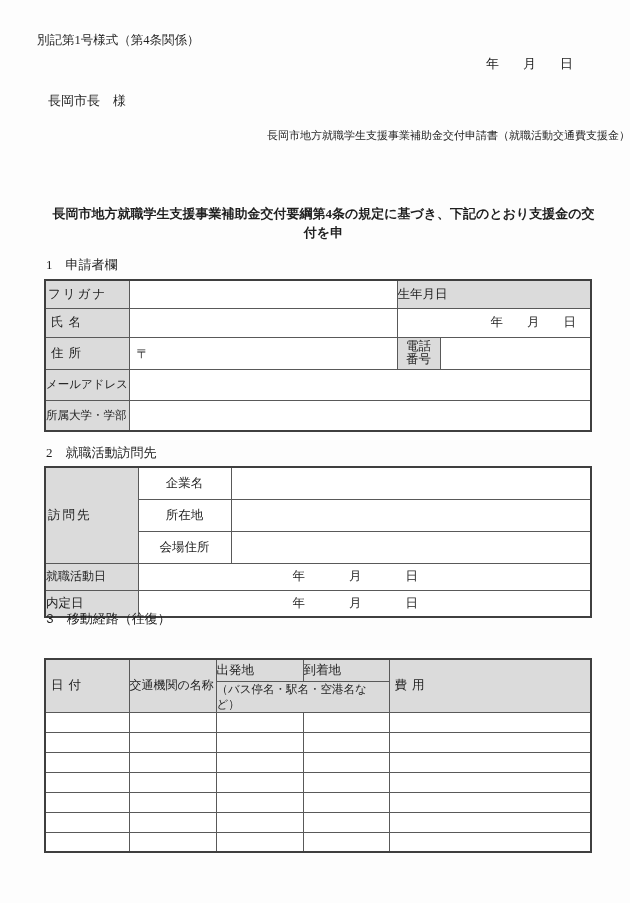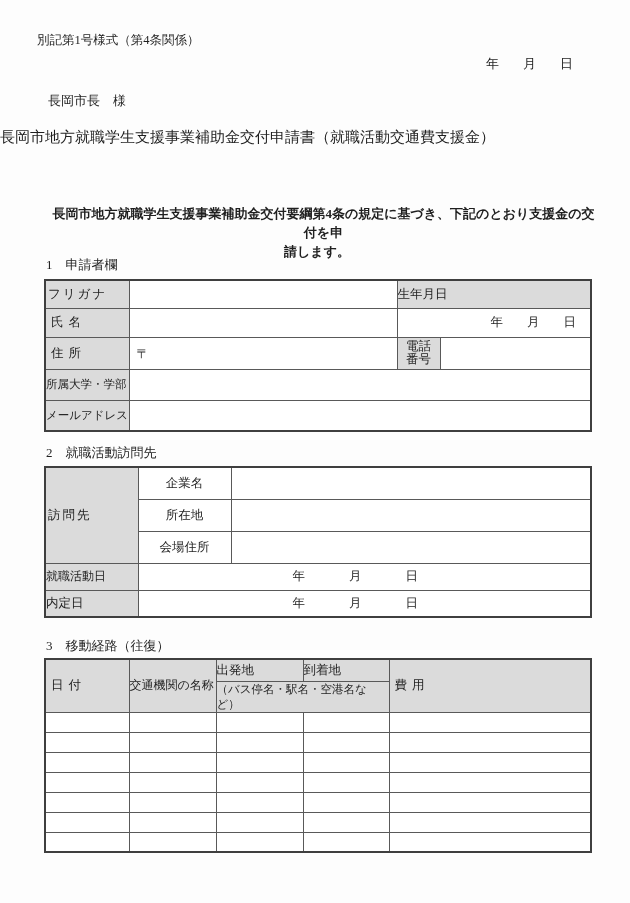--- a/index.html
+++ b/index.html
@@ -8,27 +8,27 @@
     width:630px;height:903px;
     background:#fdfdfd;
     font-family:"Liberation Serif","DejaVu Serif",serif;
     color:#1f1f1f;
     overflow:hidden;
   }
   .abs{position:absolute;text-align:center;}
   .form-number{left:37px;top:32px;font-size:12.5px;}
   .top-date{left:486px;top:55px;font-size:13px;display:flex;gap:24px;}
   .addressee{left:48px;top:92px;font-size:13px;}
-  .form-title{left:0;top:128px;width:630px;text-align:left;font-size:15px;}
+  .form-title{left:0;top:128px;width:630px;text-align:right;font-size:11px;}
   .body-par{left:37px;top:204px;width:560px;font-size:13px;line-height:19px;font-weight:bold;}
   .body-par .l1{padding-left:13px;}
   .sec-heading{font-size:13px;left:46px;}
   .h1pos{top:256px;}
   .h2pos{top:444px;}
-  .h3pos{top:637px;}
+  .h3pos{top:610px;font-family:Liberation Mono, monospace;}
   .footnote{left:37px;top:846px;font-size:12px;}
 
   table.t{
     position:absolute;left:44px;
     border-collapse:collapse;table-layout:fixed;
     width:546px;
     border:2px solid #3f3f3f;
   }
   table.t td{
     border:1px solid #595959;
@@ -69,21 +69,20 @@
     <span>月</span>
     <span>日</span>
   </div>
 
   <div class="abs addressee">長岡市長　様</div>
 
   <div class="abs form-title">長岡市地方就職学生支援事業補助金交付申請書（就職活動交通費支援金）</div>
 
   <div class="abs body-par">
     <div class="l1">長岡市地方就職学生支援事業補助金交付要綱第4条の規定に基づき、下記のとおり支援金の交付を申</div>
-    <div class="l2">請します。</div>
   </div>
 
   <div class="abs sec-heading h1pos">1　申請者欄</div>
 
   <table class="t t1">
     <colgroup>
         <col style="width:84px">
         <col style="width:268px">
         <col style="width:43px">
         <col style="width:151px">
@@ -110,25 +109,25 @@
         <td class="w addr-input">
           <span class="postal">〒</span>
         </td>
         <td class="g phone">
           <div>電話</div>
           <div>番号</div>
         </td>
         <td class="w"></td>
       </tr>
       <tr style="height:31px">
+        <td class="g small">メールアドレス</td>
+        <td class="w" colspan="3"></td>
+      </tr>
+      <tr style="height:31px">
         <td class="g small">所属大学・学部</td>
-        <td class="w" colspan="3"></td>
-      </tr>
-      <tr style="height:31px">
-        <td class="g small">メールアドレス</td>
         <td class="w" colspan="3"></td>
       </tr>
     </tbody>
   </table>
 
   <div class="abs sec-heading h2pos">2　就職活動訪問先</div>
 
   <table class="t t2">
     <colgroup>
         <col style="width:93px">

